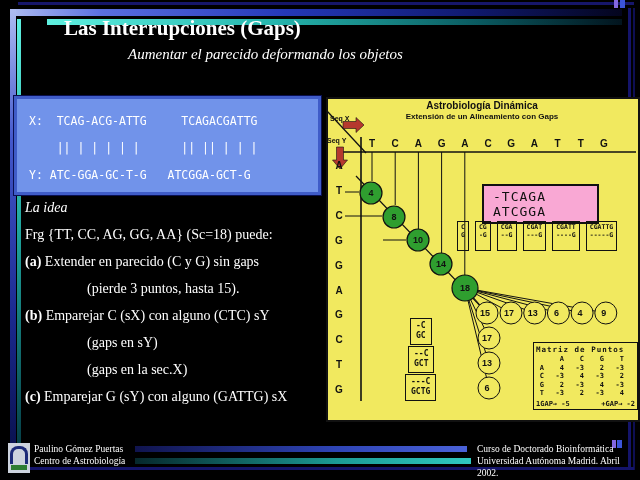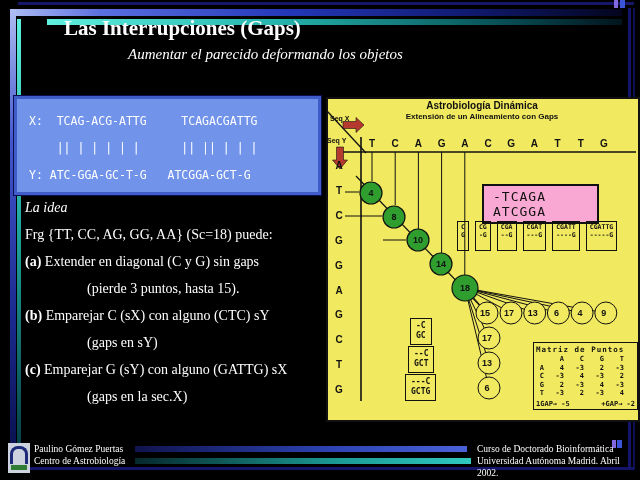--- a/index.html
+++ b/index.html
@@ -94,26 +94,26 @@
 
   <div class="abs seqbox">
     <pre><span>X:  TCAG-ACG-ATTG     TCAGACGATTG</span>
 <span>    || | | | | |      || || | | |</span>
 <span>Y: ATC-GGA-GC-T-G   ATCGGA-GCT-G</span></pre>
   </div>
 
   <div class="abs bodytext">
     <div class="bodyline ital"><b></b><span>La idea</span></div>
     <div class="bodyline"><b></b><span>Frg {TT, CC, AG, GG, AA} (Sc=18) puede:</span></div>
-    <div class="bodyline"><b>(a)</b><span> Extender en diagonal (C y G) sin gaps</span></div>
+    <div class="bodyline"><b>(a)</b><span> Extender en parecido (C y G) sin gaps</span></div>
     <div class="bodyline ind"><b></b><span>(pierde 3 puntos, hasta 15).</span></div>
     <div class="bodyline"><b>(b)</b><span> Emparejar C (sX) con alguno (CTC) sY</span></div>
     <div class="bodyline ind"><b></b><span>(gaps en sY)</span></div>
+    <div class="bodyline ind"><b></b><span>(gaps en la sec.X)</span></div>
     <div class="bodyline"><b>(c)</b><span> Emparejar G (sY) con alguno (GATTG) sX</span></div>
-    <div class="bodyline ind"><b></b><span>(gaps en la sec.X)</span></div>
   </div>
 
   <div class="abs panel"></div>
   <svg id="dg" class="abs" viewBox="0 0 640 480">
       <line x1="337" y1="152" x2="636" y2="152" stroke="#111" stroke-width="1.6"></line>
       <line x1="361" y1="137" x2="361" y2="401" stroke="#111" stroke-width="1.6"></line>
       <line x1="327" y1="111" x2="366" y2="153" stroke="#111" stroke-width="1.3"></line>
       <line x1="356" y1="176" x2="487" y2="313" stroke="#111" stroke-width="1.2"></line>
       <line x1="372" y1="152" x2="372" y2="181" stroke="#111" stroke-width="1"></line>
       <line x1="395.2" y1="152" x2="395.2" y2="205" stroke="#111" stroke-width="1"></line>

